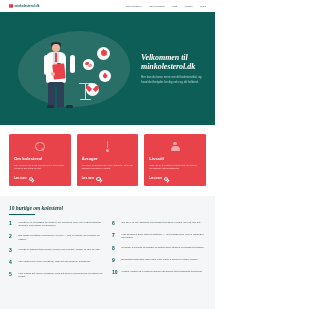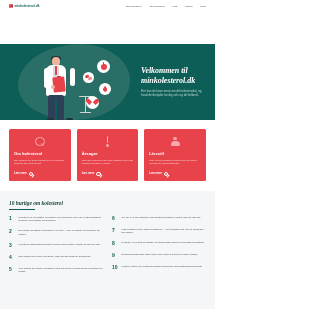--- a/index.html
+++ b/index.html
@@ -20,22 +20,22 @@
   .logo-mark { width: 4px; height: 4.5px; position: relative; flex: none; }
   .logo-mark span { position: absolute; background: #e8434a; border-radius: 40% 40% 45% 45%; }
   .logo-mark span:nth-child(1){ left:0; top:0.4px; width:2px; height:3.4px; }
   .logo-mark span:nth-child(2){ right:0; top:0; width:2px; height:4px; background:#b9353c; }
   .logo-text { font-size: 3.1px; font-weight: 700; color: #0f5f58; letter-spacing: 0.02px; white-space: nowrap; }
   .nav { margin-left: auto; display: flex; align-items: center; gap: 7.5px; }
   .nav-item { font-size: 2.5px; color: #3f4a4e; white-space: nowrap; letter-spacing: 0.03px; }
 
   
   .hero {
-    position: relative; height: 76px; background: #0d5e56;
-    overflow: hidden; display: flex; align-items: center; margin-top: 32px;
+    position: relative; height: 113px; background: #0d5e56;
+    overflow: hidden; display: flex; align-items: center;
   }
   .hero-inner { display: flex; width: 100%; height: 100%; padding: 0 9px; align-items: center; }
   .hero-art { position: relative; width: 128px; height: 88px; flex: none; }
   .blob {
     position: absolute; left: 9px; top: 6px; width: 112px; height: 76px;
     background: #2a6f67; border-radius: 56% 44% 50% 50% / 55% 48% 52% 45%;
   }
   
   .doc { position: absolute; left: 33px; top: 17px; width: 34px; height: 66px; }
   .doc-head { position:absolute; left:10px; top:2px; width:8px; height:8.5px; background:#f0b49b; border-radius:45% 45% 48% 48%; }

